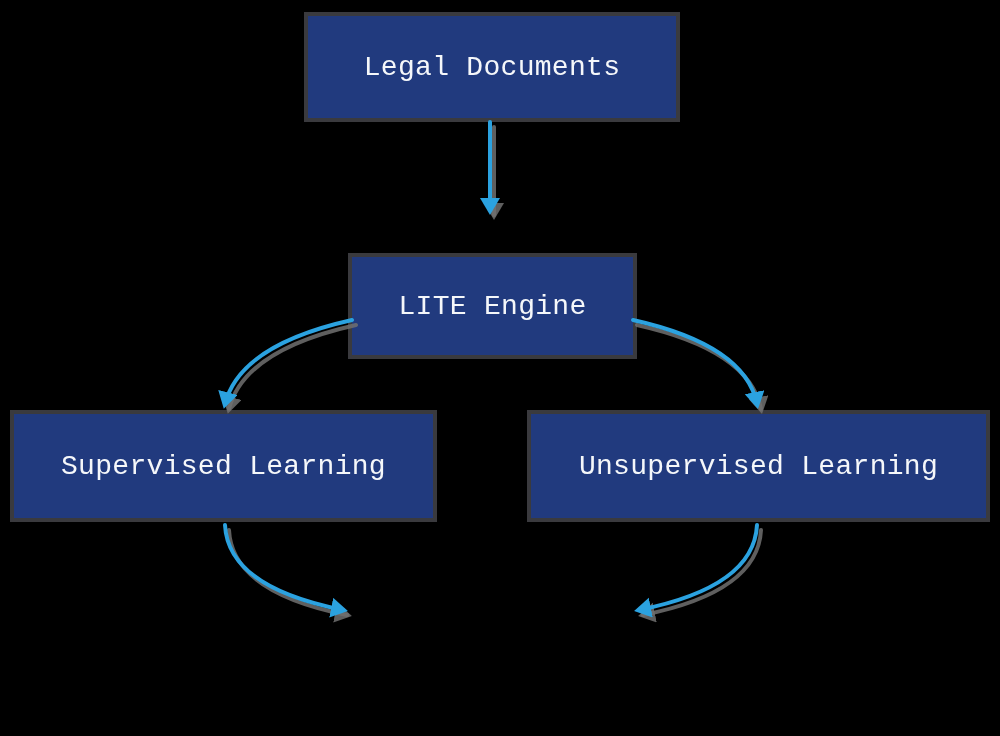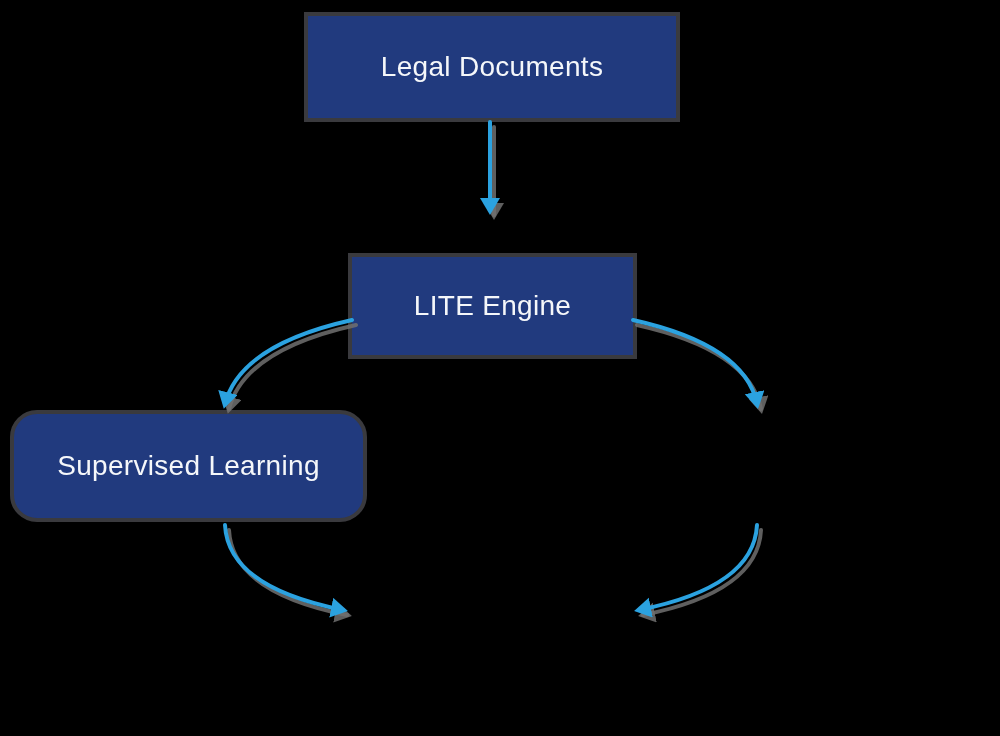--- a/index.html
+++ b/index.html
@@ -6,41 +6,41 @@
     margin: 0;
     padding: 0;
     background: #000000;
   }
   .canvas {
     position: relative;
     width: 1000px;
     height: 736px;
     background: #000000;
     overflow: hidden;
-    font-family: Liberation Sans, sans-serif;
+    font-family: Liberation Mono, monospace;
   }
   .node {
     position: absolute;
     box-sizing: border-box;
     background: #213a7e;
     border: 4px solid #3a3a3e;
     display: flex;
     align-items: center;
     justify-content: center;
   }
   .node span {
     color: #f5f7fa;
     font-size: 28px;
     font-weight: 500;
     letter-spacing: 0.3px;
     white-space: nowrap;
   }
   .node-legal-documents      { left: 304px; top: 12px;  width: 376px; height: 110px; }
   .node-lite-engine          { left: 348px; top: 214px; width: 289px; height: 106px; margin-top: 39px; }
-  .node-supervised           { left: 10px;  top: 410px; width: 357px; height: 112px; border-radius: 27px; }
+  .node-supervised           { left: 10px;  top: 410px; width: 427px; height: 112px; }
   .node-unsupervised         { left: 527px; top: 410px; width: 463px; height: 112px; }
   .node-extraction           { left: 248px; top: 614px; width: 487px; height: 112px; }
   .edges-layer {
     position: absolute;
     left: 0;
     top: 0;
     width: 1000px;
     height: 736px;
     pointer-events: none;
   }
@@ -67,20 +67,23 @@
   </div>
 
   <div class="node node-lite-engine">
     <span>LITE Engine</span>
   </div>
 
   <div class="node node-supervised">
     <span>Supervised Learning</span>
   </div>
 
+  <div class="node node-unsupervised">
+    <span>Unsupervised Learning</span>
+  </div>
 
 
   <svg class="edges-layer" viewBox="0 0 1000 736" xmlns="http://www.w3.org/2000/svg">
     <defs>
       <marker id="head-main" markerUnits="userSpaceOnUse" markerWidth="22" markerHeight="24" refX="12" refY="10" orient="auto">
         <path d="M0,0 L17,10 L0,20 Z" fill="#2ba2e0"></path>
       </marker>
       <marker id="head-shadow" markerUnits="userSpaceOnUse" markerWidth="22" markerHeight="24" refX="12" refY="10" orient="auto">
         <path d="M0,0 L17,10 L0,20 Z" fill="rgba(112,112,112,0.85)"></path>
       </marker>

